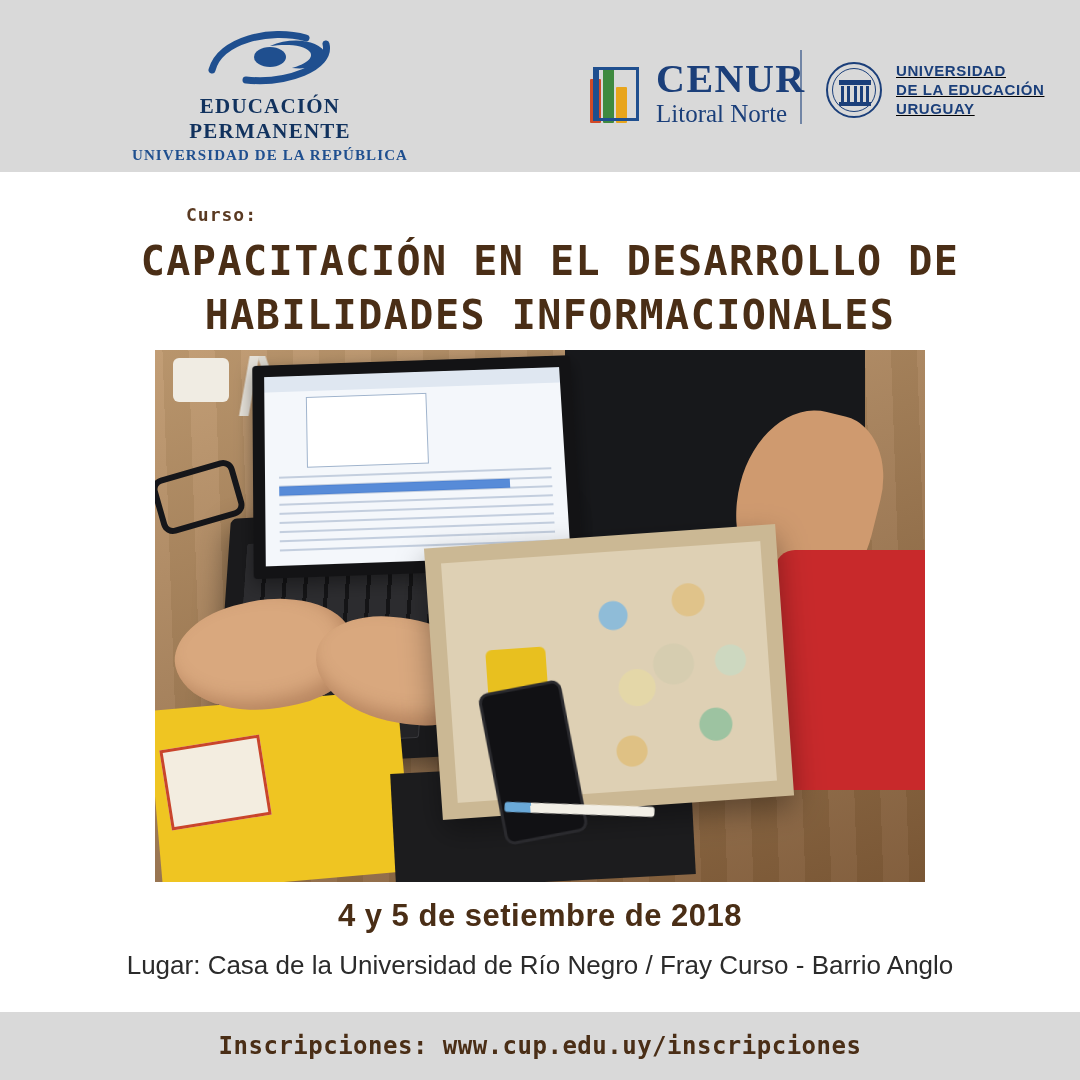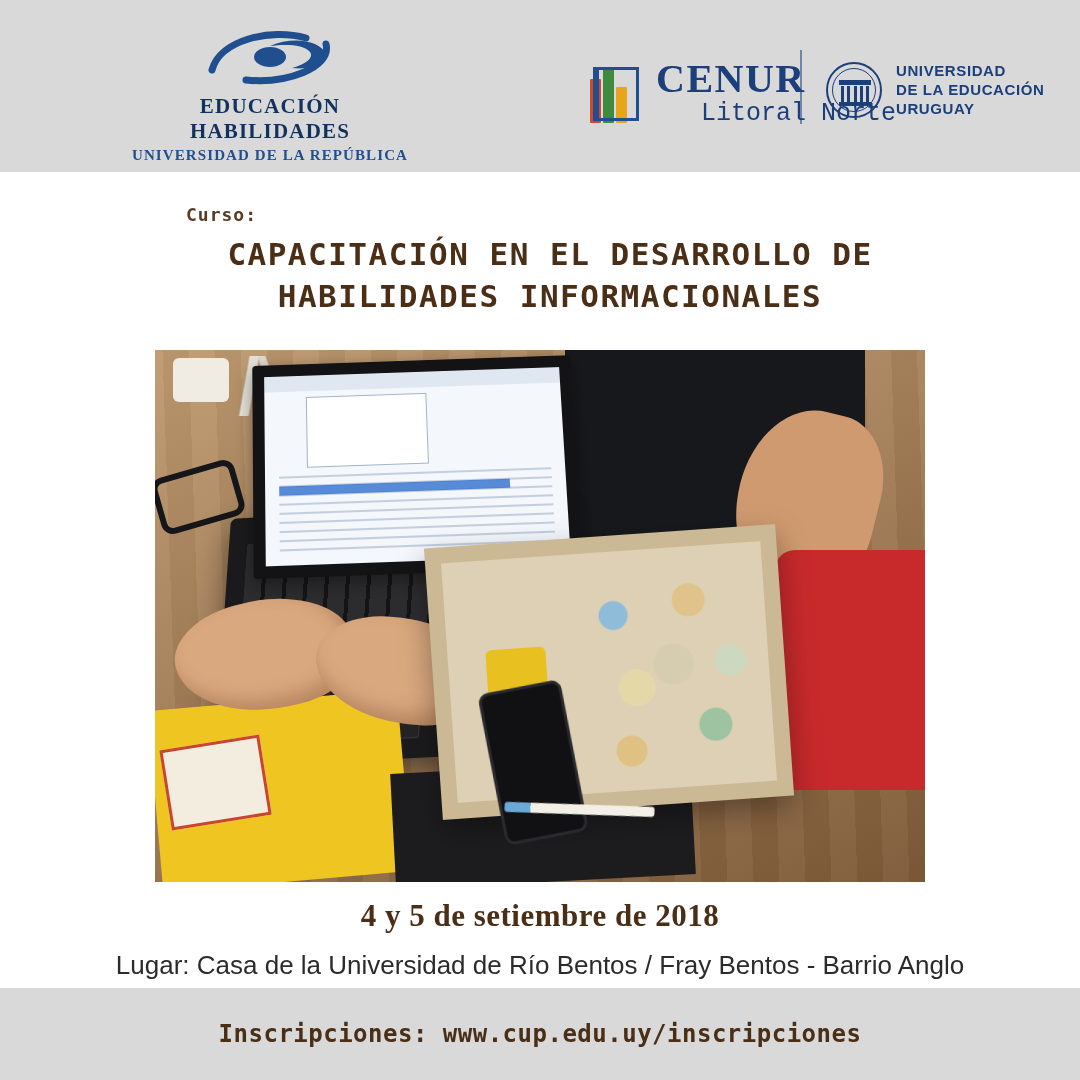--- a/index.html
+++ b/index.html
@@ -91,41 +91,41 @@
   }
   .cenur-text .l1 {
     font-family: "Liberation Serif", serif;
     font-size: 40px;
     font-weight: bold;
     letter-spacing: 1.5px;
     color: #1b3f7a;
     line-height: 1.05;
   }
   .cenur-text .l2 {
-    font-family: Liberation Mono, monospace;
+    font-family: Liberation Serif, serif;
     font-size: 25px;
     color: #1b3f7a;
     line-height: 1.1;
-    margin-left: 45px;
   }
   .divider-v {
     position: absolute;
     left: 800px;
     top: 50px;
     width: 2px;
     height: 74px;
     background: #1b3f7a;
     opacity: .55;
   }
   .logo-udelar {
     position: absolute;
     left: 826px;
     top: 62px;
     display: flex;
     align-items: center;
+    text-decoration: underline;
   }
   .udelar-seal {
     width: 56px;
     height: 56px;
     border-radius: 50%;
     border: 2.5px solid #1b3f7a;
     margin-right: 14px;
     position: relative;
     box-sizing: border-box;
   }
@@ -184,21 +184,21 @@
     letter-spacing: 1px;
     color: #5a3a22;
   }
   .title {
     position: absolute;
     left: 0; right: 0;
     top: 62px;
     text-align: center;
     font-family: "DejaVu Sans Mono", monospace;
     font-weight: bold;
-    font-size: 31px;
+    font-size: 40px;
     line-height: 1.35;
     letter-spacing: 1.5px;
     color: #4a2e16;
     margin-left: 20px;
   }
   .title .ln { display: block; }
 
   
   .photo {
     position: absolute;
@@ -405,39 +405,39 @@
     background: #f0ece3;
     border-radius: 6px;
   }
 
   
   .date {
     position: absolute;
     left: 0; right: 0;
     top: 726px;
     text-align: center;
-    font-family: Liberation Serif, serif;
+    font-family: Liberation Sans, sans-serif;
     font-weight: bold;
     font-size: 31px;
     letter-spacing: .5px;
     color: #4a2e16;
   }
   .place {
     position: absolute;
     left: 0; right: 0;
     top: 778px;
     text-align: center;
     font-family: "Liberation Sans", sans-serif;
     font-size: 26px;
     color: #2b2b2b;
   }
 
   
   .footer {
-    height: 92px;
+    height: 68px;
     background: #d9d9d9;
     display: flex;
     align-items: center;
     justify-content: center;
     flex: 0 0 auto;
   }
   .footer-text {
     font-family: "DejaVu Sans Mono", monospace;
     font-weight: bold;
     font-size: 24px;
@@ -456,21 +456,21 @@
       <div class="swoosh">
         <svg width="300" height="66" viewBox="0 0 300 66" xmlns="http://www.w3.org/2000/svg">
           <g fill="none" stroke="#1f4f8f" stroke-width="7" stroke-linecap="round">
             <path d="M92 46 C100 16, 150 4, 186 14"></path>
             <path d="M206 20 C212 44, 166 60, 126 56"></path>
           </g>
           <path d="M150 22 C172 12, 200 16, 206 30 C210 40, 192 46, 172 44 C186 40, 194 34, 190 28 C184 20, 164 20, 150 22 Z" fill="#1f4f8f"></path>
           <ellipse cx="150" cy="33" rx="16" ry="10" fill="#1f4f8f"></ellipse>
         </svg>
       </div>
-      <div class="edu-title">EDUCACIÓN HABILIDADES</div>
+      <div class="edu-title">EDUCACIÓN PERMANENTE</div>
       <div class="edu-sub">UNIVERSIDAD DE LA REPÚBLICA</div>
     </div>
 
     <div class="logo-cenur">
       <div class="cenur-mark">
         <span class="bar b1"></span>
         <span class="bar b2"></span>
         <span class="bar b3"></span>
         <span class="frame"></span>
       </div>
@@ -537,20 +537,20 @@
       <div class="ph-dark"></div>
       <div class="ph-box">
         <div class="ph-puzzle"></div>
         <div class="ph-puzzle2"></div>
         <div class="ph-phone"></div>
         <div class="ph-pencil"></div>
       </div>
     </div>
 
     <div class="date">4 y 5 de setiembre de 2018</div>
-    <div class="place">Lugar: Casa de la Universidad de Río Bentos / Fray Bentos - Barrio Anglo</div>
+    <div class="place">Lugar: Casa de la Universidad de Río Negro / Fray Curso - Barrio Anglo</div>
   </div>
 
   <div class="footer">
     <div class="footer-text">Inscripciones: www.cup.edu.uy/inscripciones</div>
   </div>
 
 </div>
 
 </body></html>

